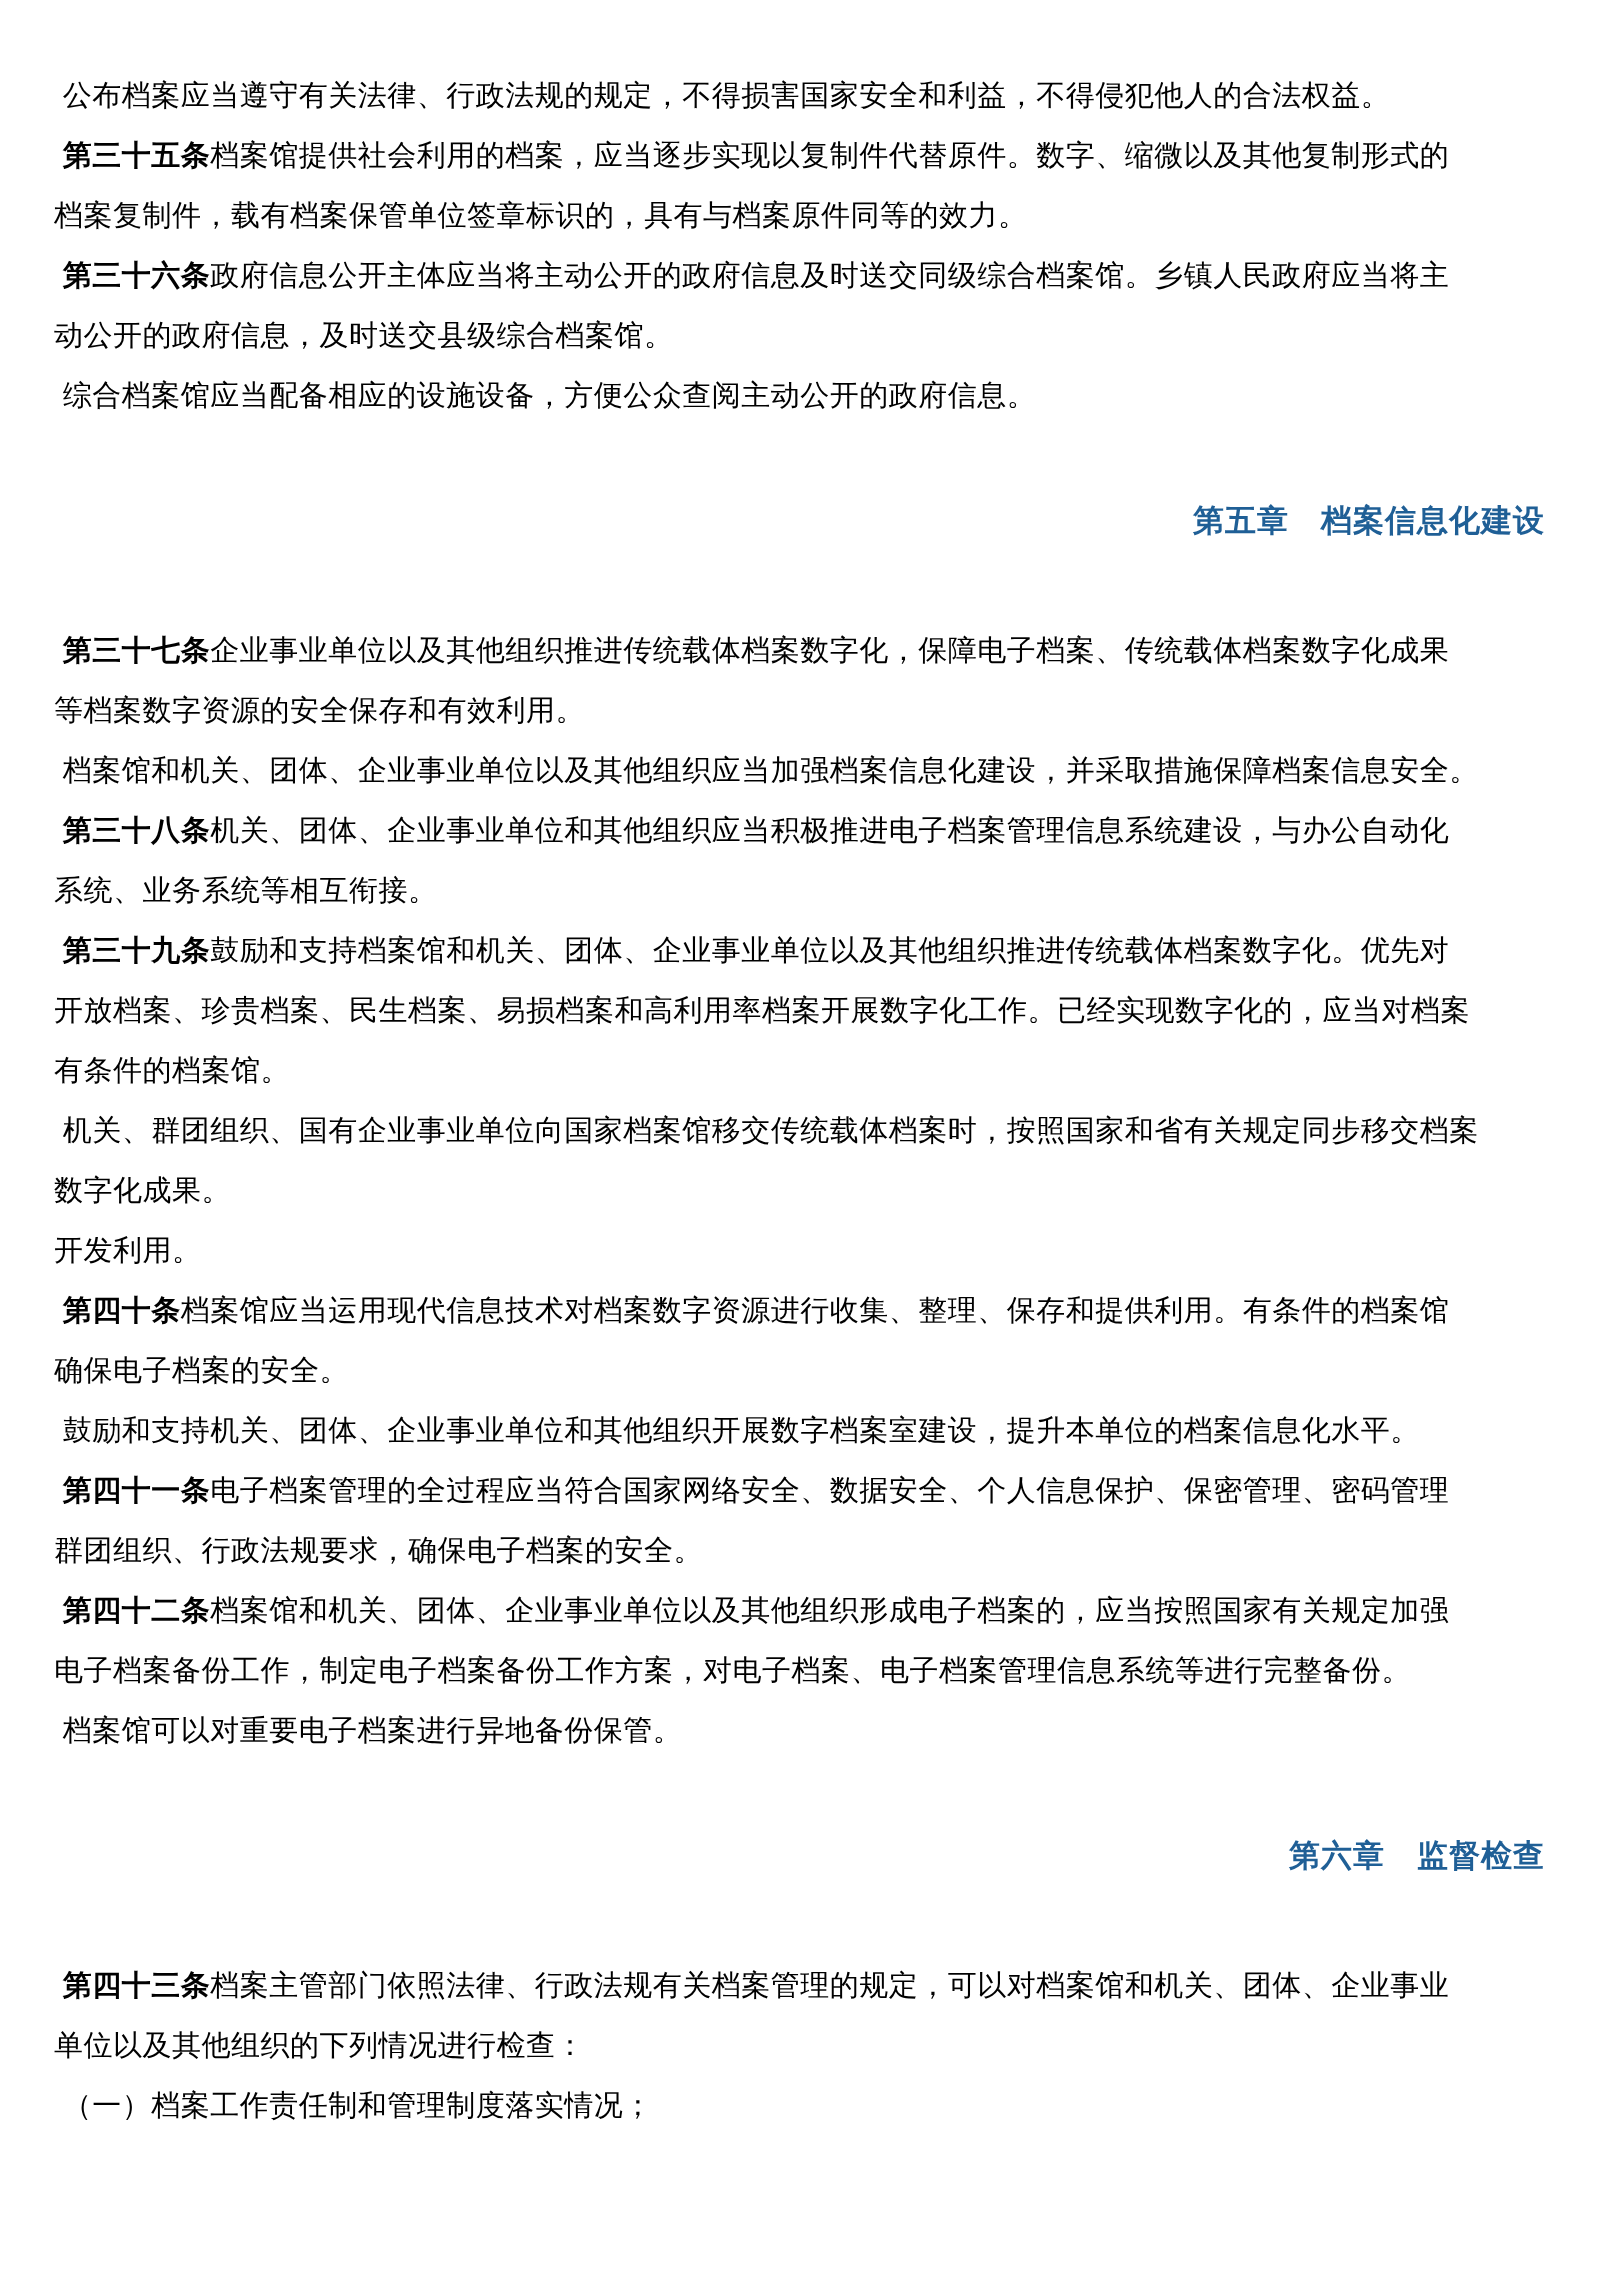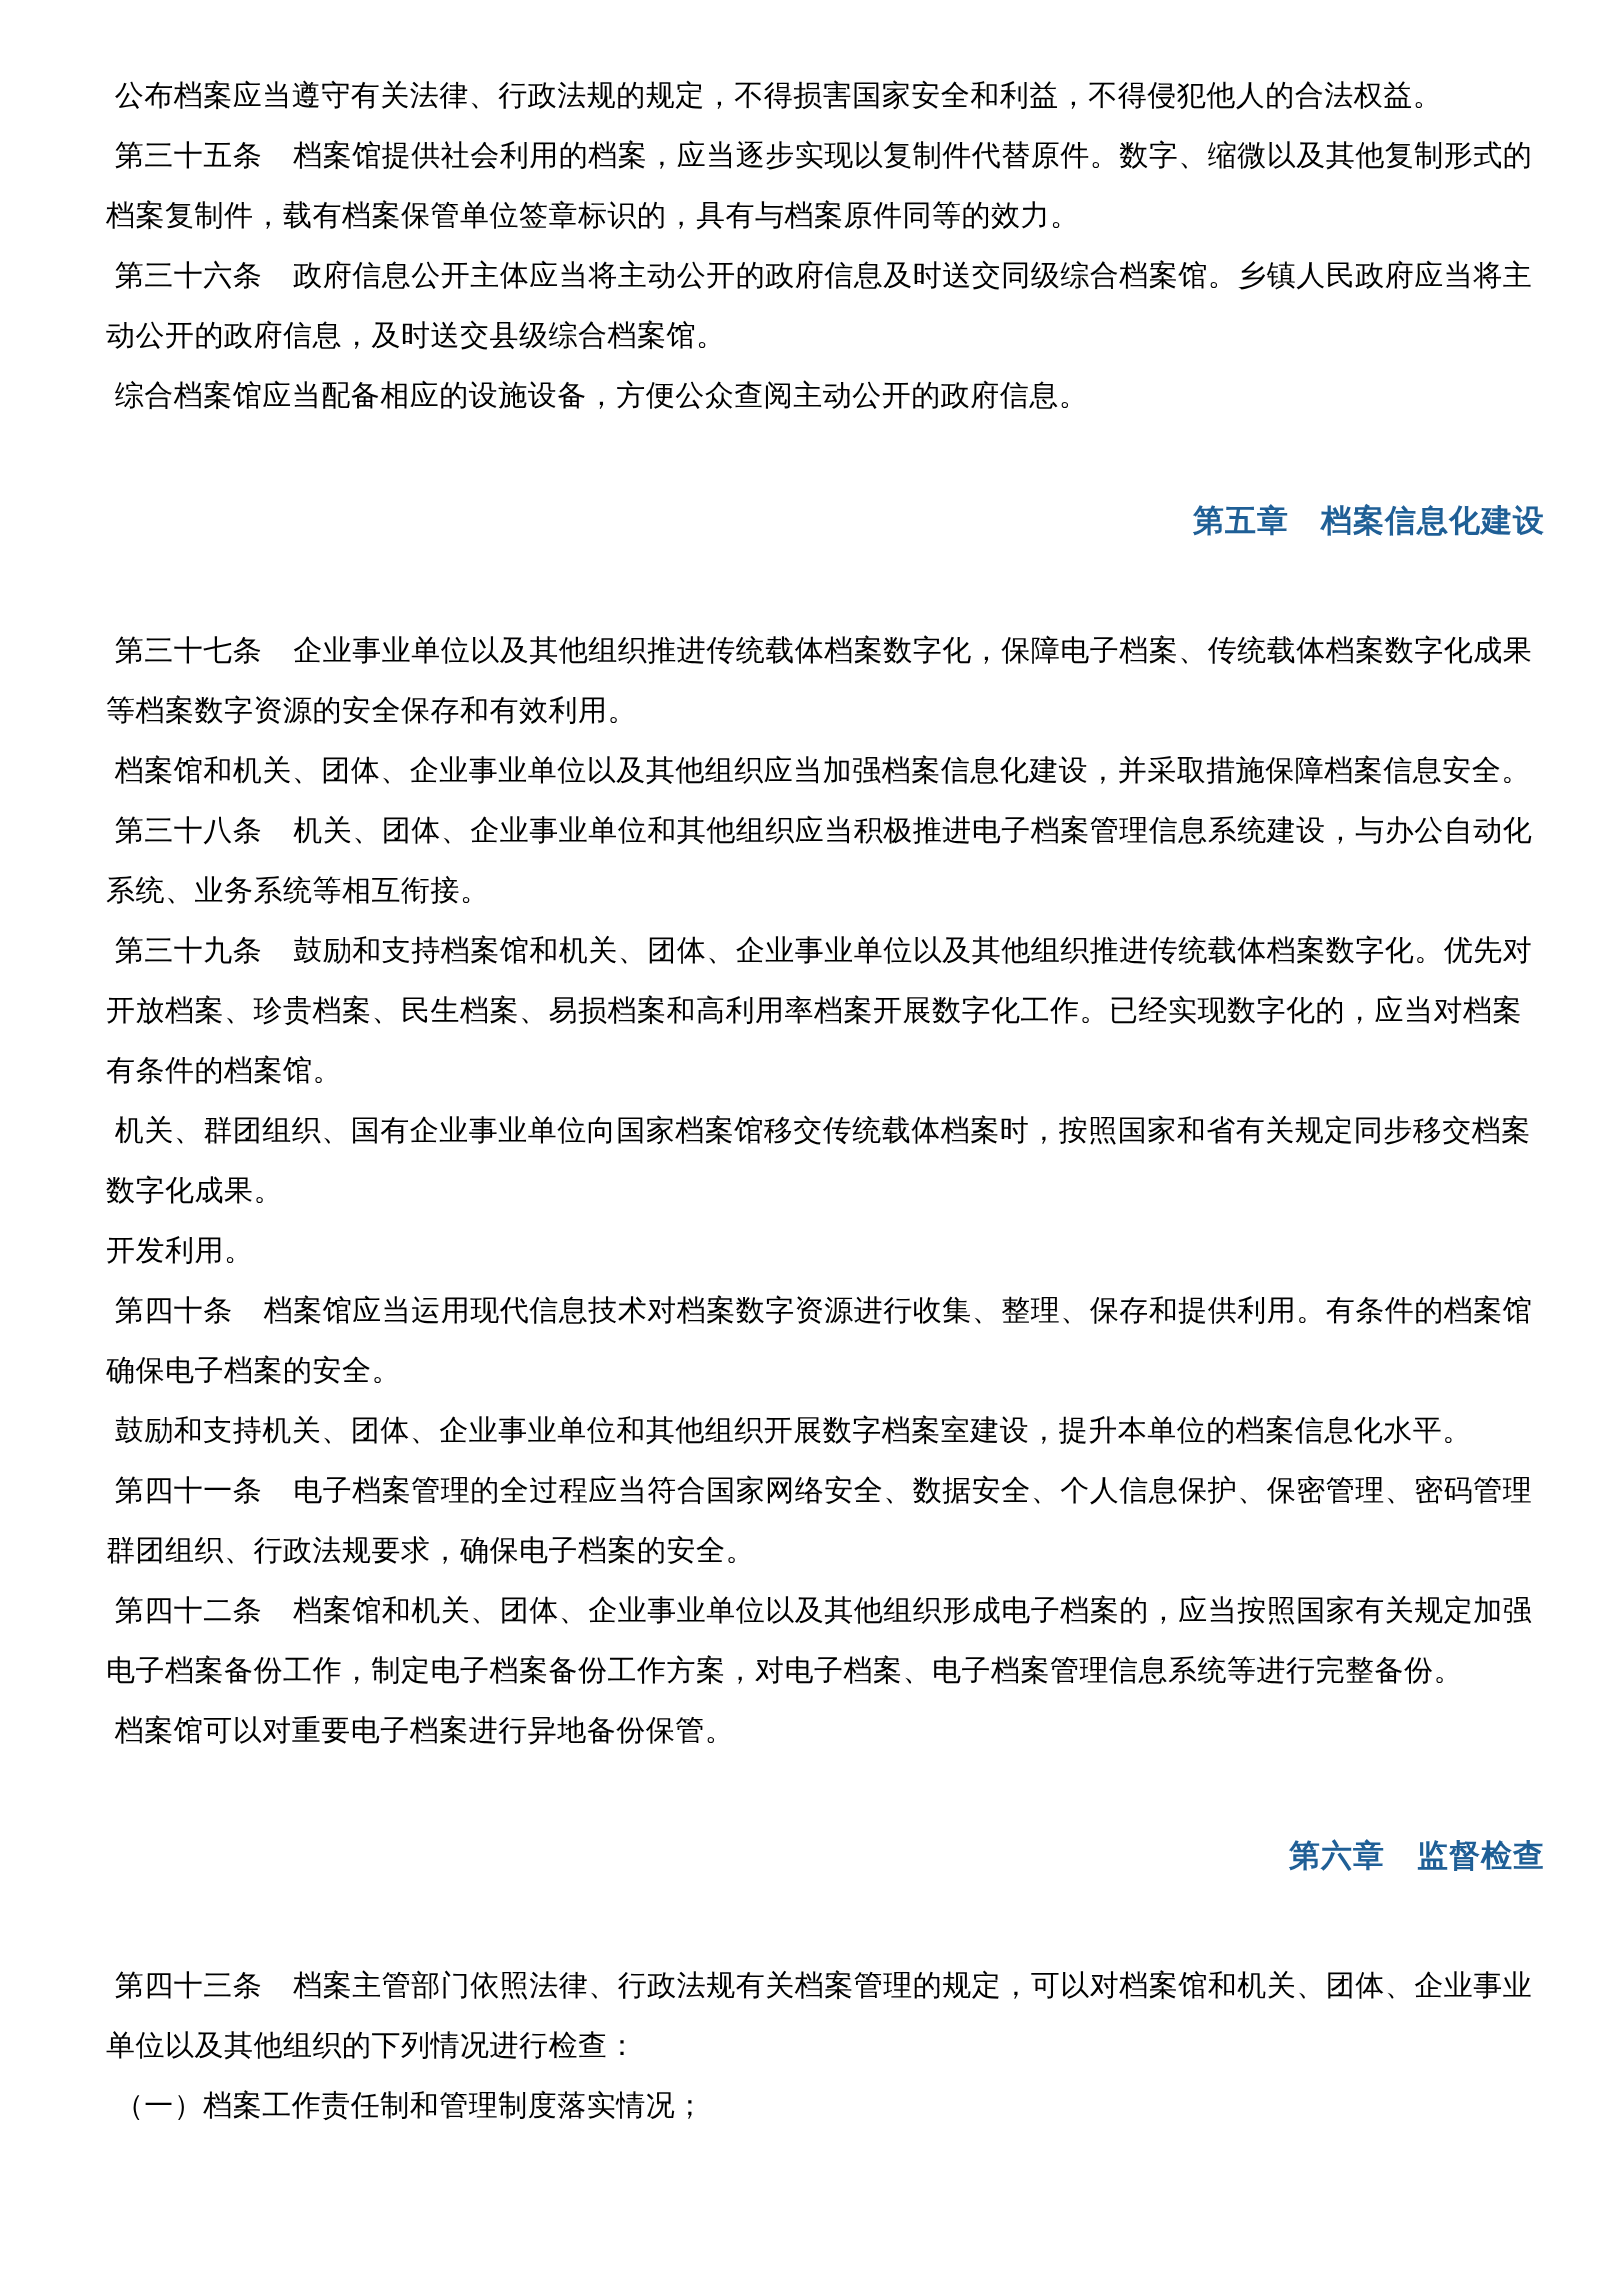--- a/index.html
+++ b/index.html
@@ -10,34 +10,33 @@
   .page {
     position: relative;
     width: 1621px;
     height: 2293px;
     background: #ffffff;
     overflow: hidden;
     font-family: "Liberation Sans", sans-serif;
     color: #000000;
   }
   .doc {
-    padding: 65px 76px 0 106px;
+    padding: 65px 76px 0 54px;
     font-size: 29px;
   }
   .paragraph { margin: 0; }
   .line {
     height: 60px;
     line-height: 60px;
     letter-spacing: 0.5px;
     white-space: nowrap;
   }
   .line.first { padding-left: 8.8px; }
   .article-num {
-    font-weight: 400;
-    margin-right: 31px;
+    font-weight: 700;
   }
   .chapter {
     height: 61px;
     line-height: 61px;
     margin: 65px 0 69px 0;
     text-align: right;
     font-size: 31px;
     font-weight: 700;
     letter-spacing: 1px;
     color: var(--heading-color, #1f5f96);

